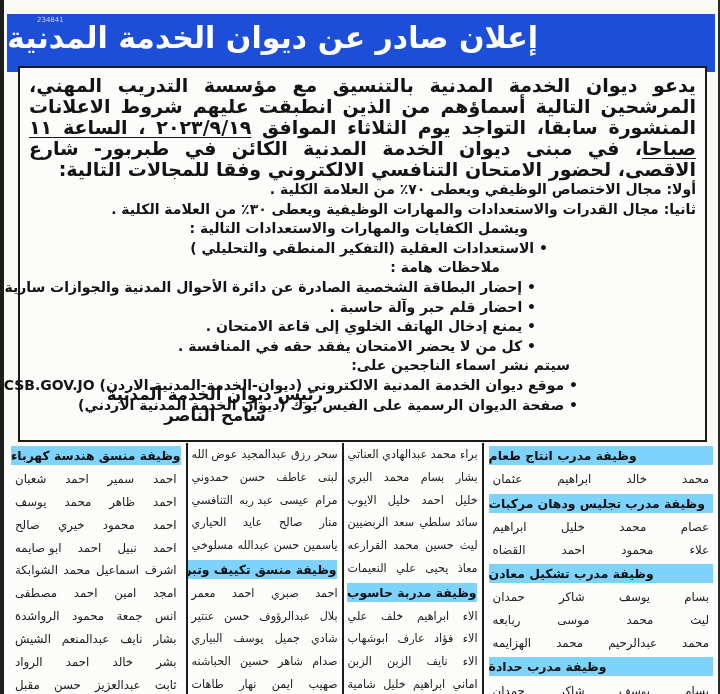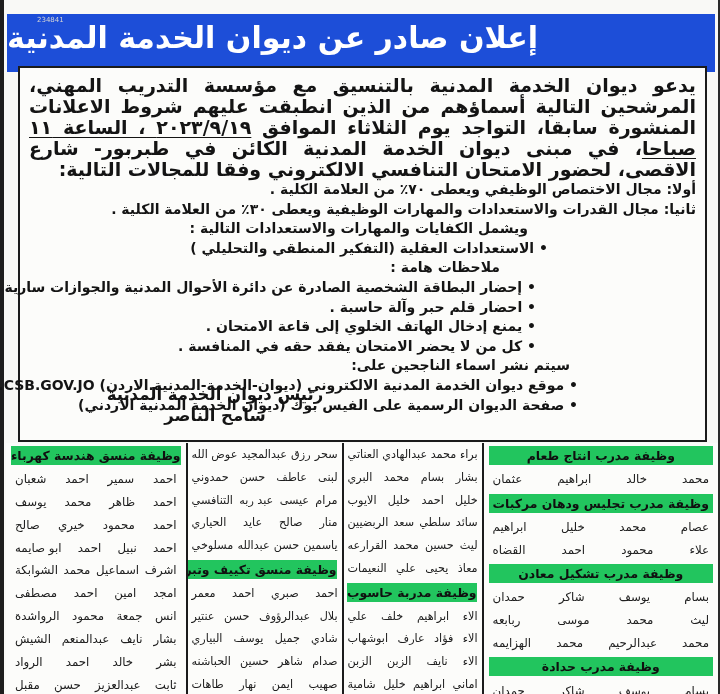--- a/index.html
+++ b/index.html
@@ -31,21 +31,21 @@
   .sig p{margin:0}
   
   .results-table{position:absolute;top:443px;left:2px;right:0;bottom:0;display:flex;background:#fcfcfa}
   .tcol{box-sizing:border-box;display:flex;flex-direction:column}
   .tcol-0{width:255px;border-left:2px solid #1b1b1b}
   .tcol-1{width:140px;border-left:2px solid #1b1b1b}
   .tcol-2{width:156px;border-left:2px solid #1b1b1b}
   .tcol-3{flex:1}
   .slot{height:22.82px;display:flex;align-items:center;overflow:hidden;flex:none}
   .header-slot{padding:1px 5px}
-  .pos-header{flex:1;background:#22c55e;text-align:center;font-weight:bold;font-size:12.4px;line-height:19px;height:19px;color:#101010;white-space:nowrap}
+  .pos-header{flex:1;background:#7dd3fc;text-align:left;font-weight:bold;font-size:12.4px;line-height:19px;height:19px;color:#101010;white-space:nowrap}
   .name-row{justify-content:space-between;padding:0 9px;font-size:11.8px;font-weight:normal;color:#202020}
   .tcol-1 .name-row,.tcol-2 .name-row{padding:0 4px;font-size:11.2px}
   .nw{white-space:nowrap}
 </style>
 </head>
 <body>
 
 <div class="ad-frame">
 
   <div class="title-bar">

